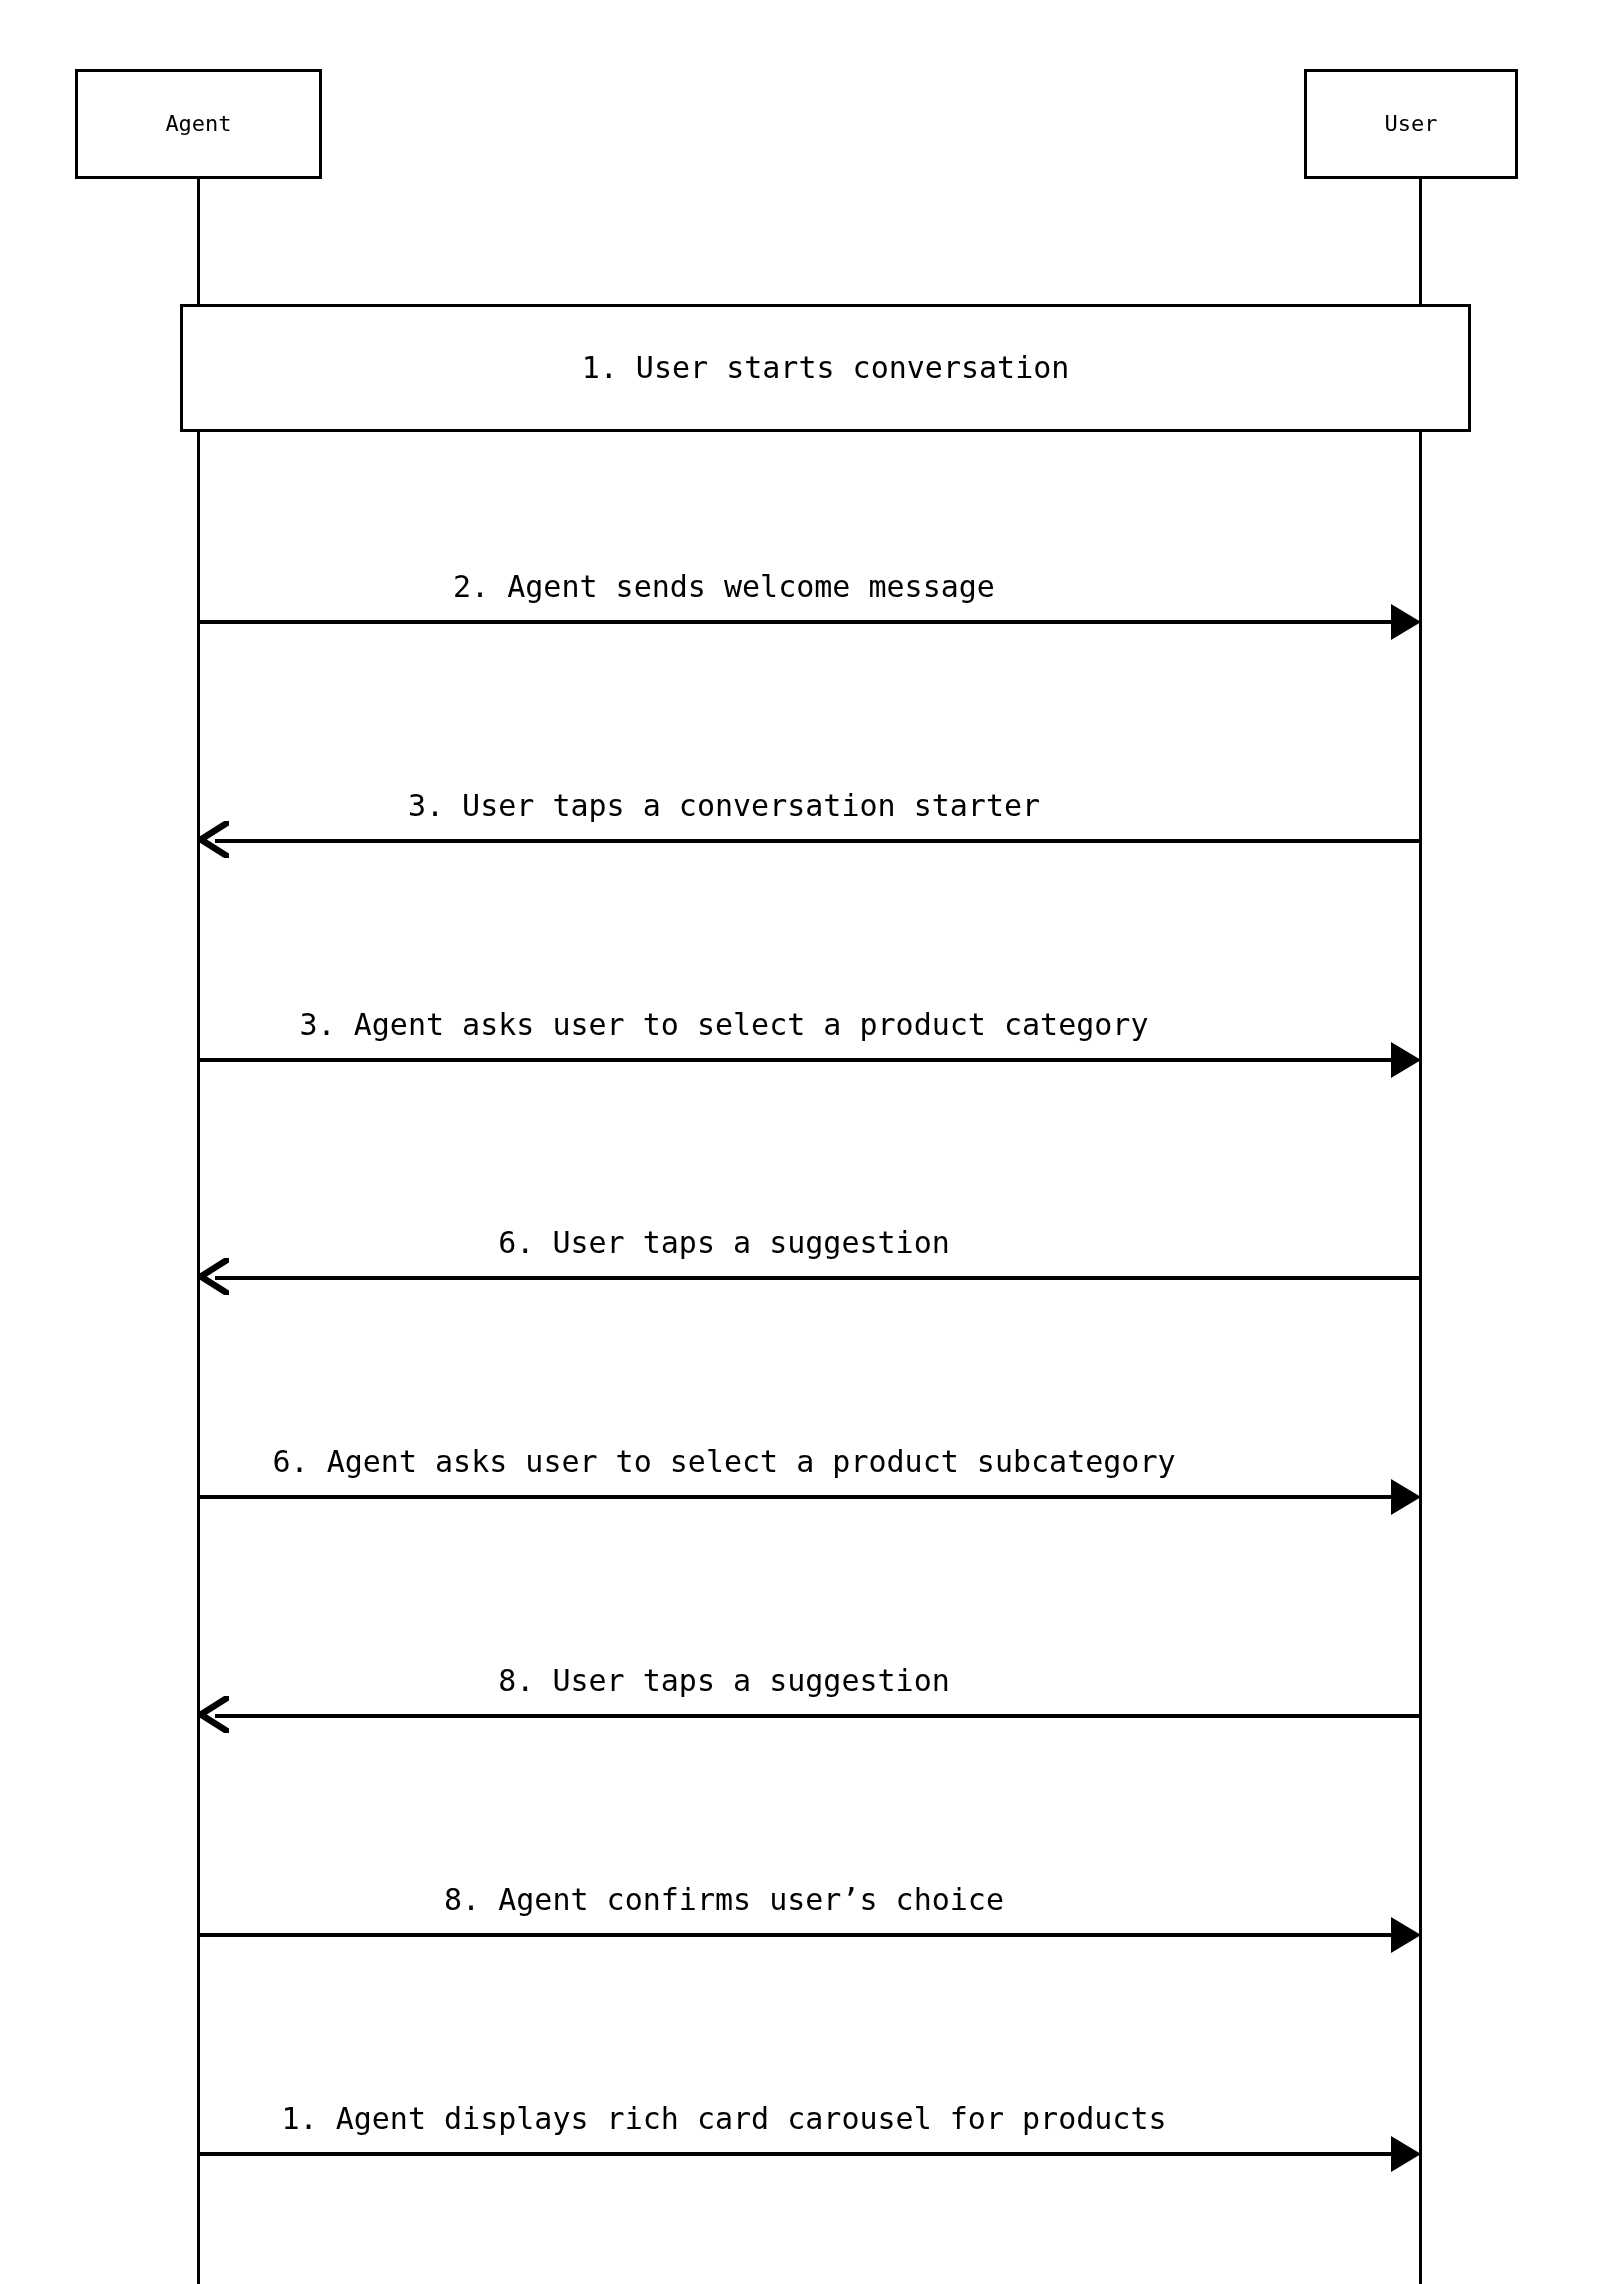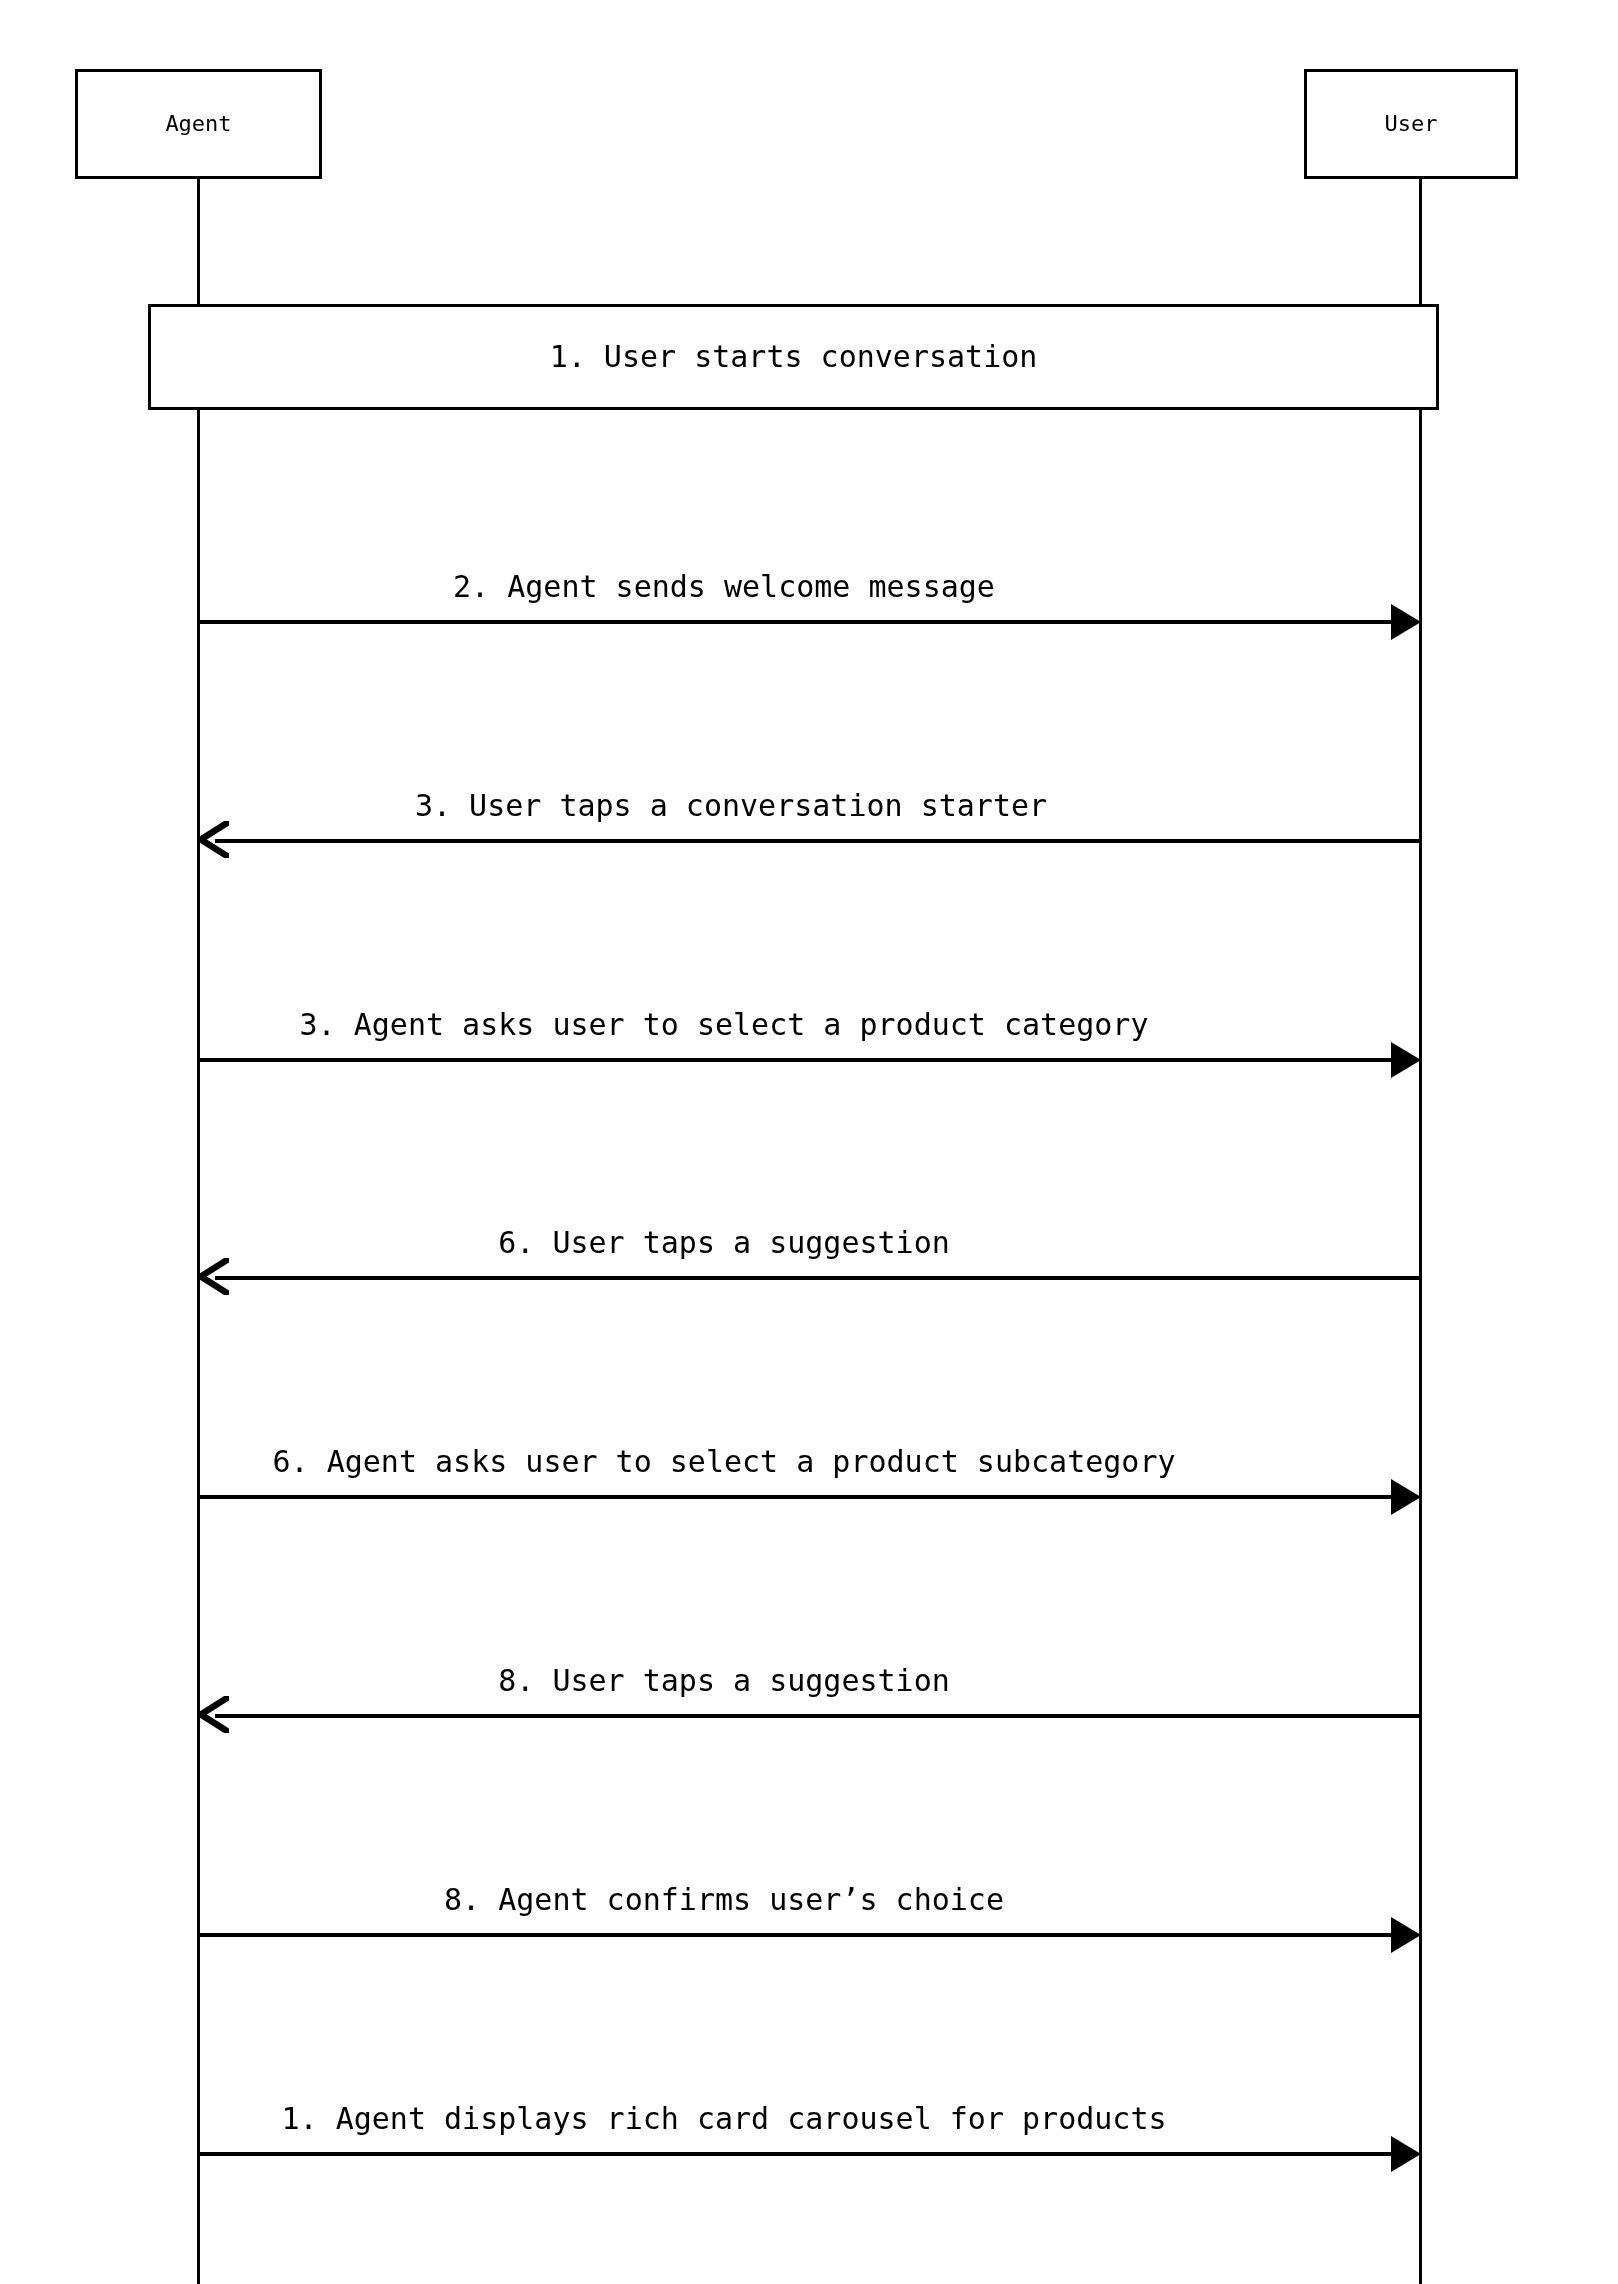--- a/index.html
+++ b/index.html
@@ -109,32 +109,32 @@
   <div class="lifeline" style="left:1419px; top:178px; height:3070px;"></div>
 
   <div class="actor-box" style="left:75px; top:69px; width:247px; height:110px;">
     <span class="actor-label">Agent</span>
   </div>
 
   <div class="actor-box" style="left:1304px; top:69px; width:214px; height:110px;">
     <span class="actor-label">User</span>
   </div>
 
-  <div class="note-box" style="left:148px; top:304px; width:1291px; height:106px;">
+  <div class="note-box" style="left:180px; top:304px; width:1291px; height:128px;">
     <span class="note-label">1. User starts conversation</span>
   </div>
 
   <div class="message" style="top:620px;">
     <div class="msg-label" style="top:-50px;">2. Agent sends welcome message</div>
     <div class="msg-line" style="left:199px; top:0px; width:1195px;"></div>
     <div class="arrowhead-right" style="left:1391px; top:-16.4px;"></div>
   </div>
 
   <div class="message" style="top:839px;">
-    <div class="msg-label" style="top:-50px;padding-left:7px;">3. User taps a conversation starter</div>
+    <div class="msg-label" style="top:-50px;">3. User taps a conversation starter</div>
     <div class="msg-line" style="left:215px; top:0px; width:1206px;"></div>
     <div class="arrowhead-left" style="left:199px; top:-18px;">
       <svg width="30" height="37" viewBox="0 0 66 80">
         <path d="M64 2 L4 40 L64 78" fill="none" stroke="#000000" stroke-width="14" stroke-linecap="round" stroke-linejoin="round"></path>
       </svg>
     </div>
   </div>
 
   <div class="message" style="top:1058px;">
     <div class="msg-label" style="top:-50px;">3. Agent asks user to select a product category</div>

